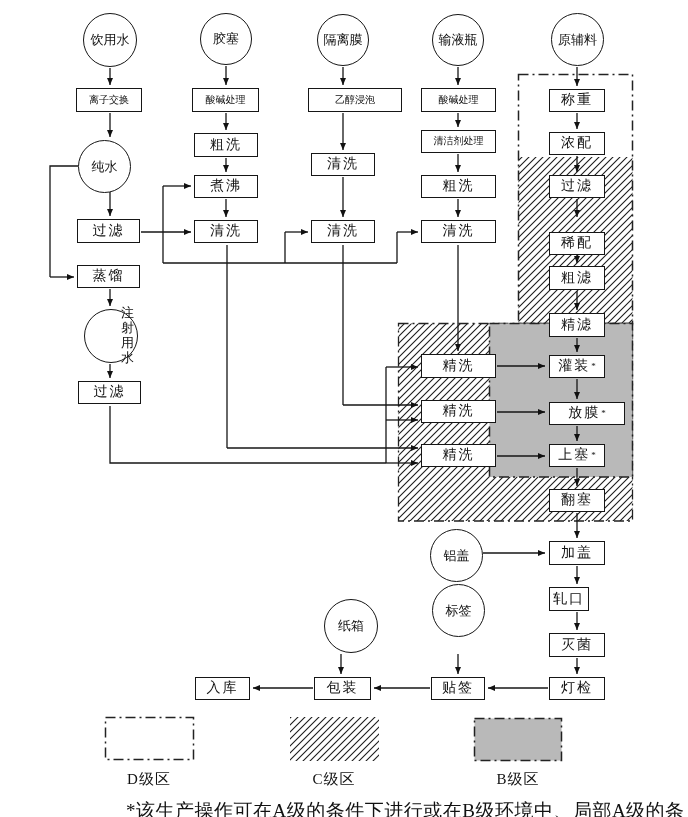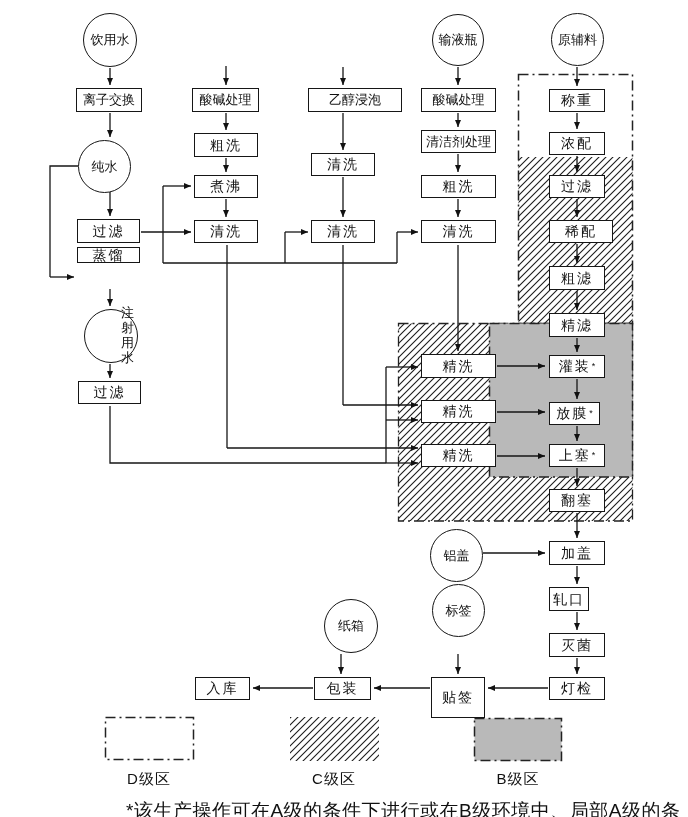--- a/index.html
+++ b/index.html
@@ -1,22 +1,22 @@
 <!DOCTYPE html>
 <html><head>
 <meta charset="utf-8">
 <style>
   html,body{margin:0;padding:0;background:#fff;}
   .stage{position:relative;width:688px;height:817px;background:#fff;overflow:hidden;
-         font-family:Liberation Sans, sans-serif;color:#111;}
+         font-family:Liberation Serif, serif;color:#111;}
   svg.layer{position:absolute;left:0;top:0;z-index:1;}
   .node{position:absolute;box-sizing:border-box;background:#fff;border:1.5px solid #161616;
         display:flex;align-items:center;justify-content:center;text-align:center;
         font-size:14px;letter-spacing:2px;z-index:2;line-height:1.05;}
-  .node.tight{font-size:13px;letter-spacing:0;}
+  .node.tight{font-size:10px;letter-spacing:0;}
   .circle{border-radius:50%;letter-spacing:0;font-size:13px;}
   .circle .two-line{display:flex;flex-direction:column;align-items:center;line-height:1.15;margin-left:33px;}
   .star{font-size:9px;vertical-align:super;letter-spacing:0;margin-left:1px;}
   .lg-label{position:absolute;z-index:2;font-size:15px;letter-spacing:1px;text-align:center;width:70px;}
   .footnote{position:absolute;z-index:2;font-size:19px;letter-spacing:0.5px;}
 </style>
 </head>
 <body>
 
 <div class="stage">
@@ -123,36 +123,38 @@
 
       <line x1="458" y1="654" x2="458" y2="674" marker-end="url(#ah)"></line>
       <line x1="341" y1="654" x2="341" y2="674" marker-end="url(#ah)"></line>
       <line x1="548" y1="688" x2="488" y2="688" marker-end="url(#ah)"></line>
       <line x1="430" y1="688" x2="374" y2="688" marker-end="url(#ah)"></line>
       <line x1="313" y1="688" x2="253" y2="688" marker-end="url(#ah)"></line>
     </g>
   </svg>
 
   <div class="node circle" style="left:83px;top:13px;width:54px;height:54px">饮用水</div>
+  <div class="node circle" style="left:200px;top:13px;width:52px;height:52px">胶塞</div>
+  <div class="node circle" style="left:317px;top:14px;width:52px;height:52px">隔离膜</div>
   <div class="node circle" style="left:432px;top:14px;width:52px;height:52px">输液瓶</div>
   <div class="node circle" style="left:551px;top:13px;width:53px;height:53px">原辅料</div>
   <div class="node circle" style="left:78px;top:140px;width:53px;height:53px">纯水</div>
   <div class="node circle" style="left:84px;top:309px;width:54px;height:54px">
     <span class="two-line">
         <span>注射</span>
         <span>用水</span>
       </span>
   </div>
   <div class="node circle" style="left:430px;top:529px;width:53px;height:53px">铝盖</div>
   <div class="node circle" style="left:432px;top:584px;width:53px;height:53px">标签</div>
   <div class="node circle" style="left:324px;top:599px;width:54px;height:54px">纸箱</div>
 
   <div class="node tight" style="left:76px;top:88px;width:66px;height:24px">离子交换</div>
   <div class="node" style="left:77px;top:219px;width:63px;height:24px">过滤</div>
-  <div class="node" style="left:77px;top:247px;width:63px;height:16px">蒸馏</div>
+  <div class="node" style="left:77px;top:265px;width:63px;height:23px">蒸馏</div>
   <div class="node" style="left:78px;top:381px;width:63px;height:23px">过滤</div>
 
   <div class="node tight" style="left:192px;top:88px;width:67px;height:24px">酸碱处理</div>
   <div class="node" style="left:194px;top:133px;width:64px;height:24px">粗洗</div>
   <div class="node" style="left:194px;top:175px;width:64px;height:23px">煮沸</div>
   <div class="node" style="left:194px;top:220px;width:64px;height:23px">清洗</div>
 
   <div class="node tight" style="left:308px;top:88px;width:94px;height:24px">乙醇浸泡</div>
   <div class="node" style="left:311px;top:153px;width:64px;height:23px">清洗</div>
   <div class="node" style="left:311px;top:220px;width:64px;height:23px">清洗</div>
@@ -161,42 +163,42 @@
   <div class="node tight" style="left:421px;top:130px;width:75px;height:23px">清洁剂处理</div>
   <div class="node" style="left:421px;top:175px;width:75px;height:23px">粗洗</div>
   <div class="node" style="left:421px;top:220px;width:75px;height:23px">清洗</div>
   <div class="node" style="left:421px;top:354px;width:75px;height:24px">精洗</div>
   <div class="node" style="left:421px;top:400px;width:75px;height:23px">精洗</div>
   <div class="node" style="left:421px;top:444px;width:75px;height:23px">精洗</div>
 
   <div class="node" style="left:549px;top:89px;width:56px;height:23px">称重</div>
   <div class="node" style="left:549px;top:132px;width:56px;height:23px">浓配</div>
   <div class="node" style="left:549px;top:175px;width:56px;height:23px">过滤</div>
-  <div class="node" style="left:549px;top:220px;width:64px;height:23px">稀配</div>
+  <div class="node" style="left:549px;top:232px;width:56px;height:23px">稀配</div>
   <div class="node" style="left:549px;top:266px;width:56px;height:24px">粗滤</div>
   <div class="node" style="left:549px;top:313px;width:56px;height:24px">精滤</div>
   <div class="node" style="left:549px;top:355px;width:56px;height:23px">
     <span>灌装</span>
       <span class="star">*</span>
   </div>
-  <div class="node" style="left:549px;top:402px;width:51px;height:23px">
+  <div class="node" style="left:549px;top:402px;width:76px;height:23px">
     <span>放膜</span>
       <span class="star">*</span>
   </div>
   <div class="node" style="left:549px;top:444px;width:56px;height:23px">
     <span>上塞</span>
       <span class="star">*</span>
   </div>
   <div class="node" style="left:549px;top:489px;width:56px;height:23px">翻塞</div>
   <div class="node" style="left:549px;top:541px;width:56px;height:24px">加盖</div>
   <div class="node" style="left:549px;top:587px;width:40px;height:24px">轧口</div>
   <div class="node" style="left:549px;top:633px;width:56px;height:24px">灭菌</div>
   <div class="node" style="left:549px;top:677px;width:56px;height:23px">灯检</div>
 
-  <div class="node" style="left:431px;top:677px;width:54px;height:41px">贴签</div>
+  <div class="node" style="left:431px;top:677px;width:54px;height:23px">贴签</div>
   <div class="node" style="left:314px;top:677px;width:57px;height:23px">包装</div>
   <div class="node" style="left:195px;top:677px;width:55px;height:23px">入库</div>
 
   <div class="lg-label" style="left:114px;top:770px">D级区</div>
   <div class="lg-label" style="left:299px;top:770px">C级区</div>
   <div class="lg-label" style="left:483px;top:770px">B级区</div>
 
   <div class="footnote" style="left:126px;top:798px">*该生产操作可在A级的条件下进行或在B级环境中、局部A级的条件下进行。</div>
 
 </div>

